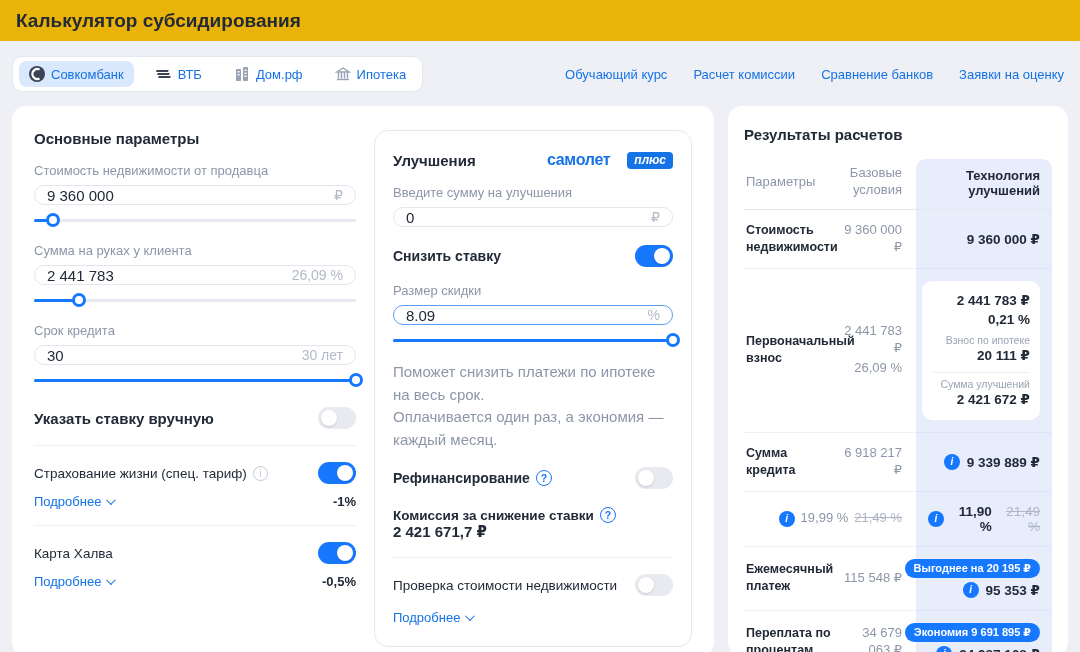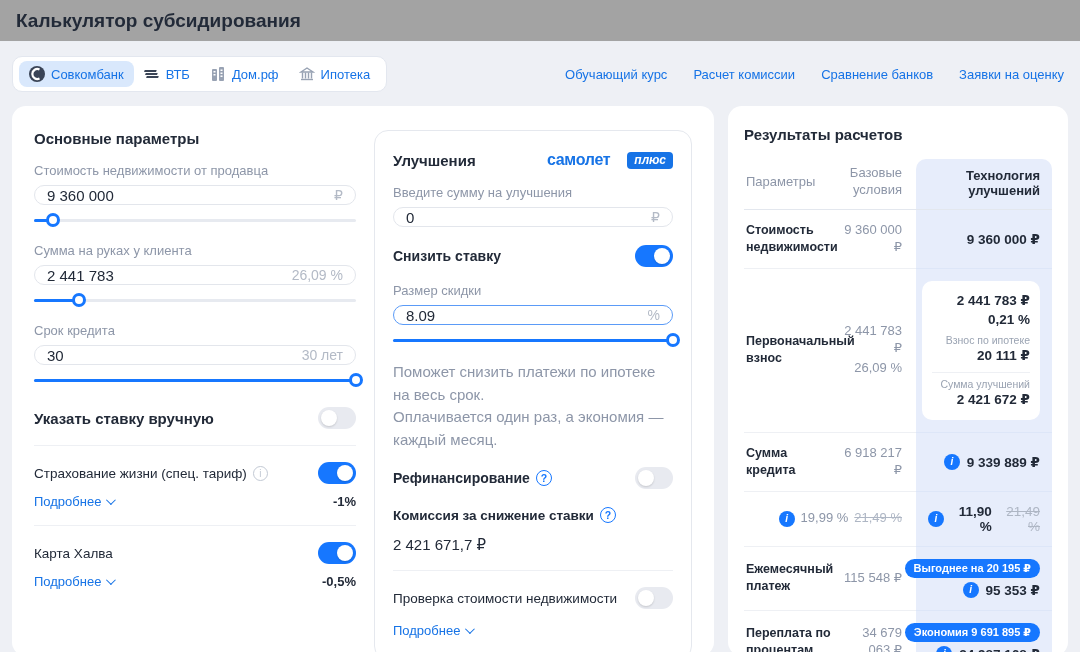--- a/index.html
+++ b/index.html
@@ -2,27 +2,27 @@
 <html><head>
 <meta charset="utf-8">
 <style>
   * { margin:0; padding:0; box-sizing:border-box; }
   html,body { width:1080px; height:652px; overflow:hidden; }
   body {
     font-family:"Liberation Sans","DejaVu Sans",sans-serif;
     background:#eef0f5; color:#1d2637;
   }
   
-  .topbar { background:#a3a3a3; height:42px; display:flex; align-items:center;
+  .topbar { background:#eab308; height:42px; display:flex; align-items:center;
     padding:0 16px; border-bottom:1px solid #eceff4; }
   .page-title { font-size:19px; font-weight:700; color:#222a38; }
   
   .subheader { display:flex; align-items:center; justify-content:space-between;
     padding:14px 16px 4px 12px; }
-  .bank-tabs { display:inline-flex; align-items:center; gap:0; background:#fff;
+  .bank-tabs { display:inline-flex; align-items:center; gap:12px; background:#fff;
     border:1px solid #e3e7ef; border-radius:10px; padding:4px 6px; }
   .bank-tab { display:flex; align-items:center; gap:6px; padding:5px 10px;
     border-radius:8px; font-size:13px; color:#1673e6; cursor:pointer; white-space:nowrap; }
   .bank-tab.selected { background:#d9e8fc; }
   .bank-tab svg { display:block; }
   .nav-links { display:flex; gap:26px; }
   .nav-link { font-size:13px; color:#1673e6; cursor:pointer; white-space:nowrap; }
   
   .content { display:flex; gap:14px; padding:10px 12px 0 12px; align-items:stretch; height:560px; }
   .card { background:#fff; border-radius:14px; }
@@ -69,21 +69,21 @@
   .i-fill { width:16px; height:16px; border-radius:50%; background:#1677ff; color:#fff;
     font-size:10px; font-weight:700; font-style:italic; display:inline-flex; align-items:center;
     justify-content:center; flex:none; }
   
   .improve-card { flex:1; border:1px solid #e5e8ee; border-radius:14px; padding:20px 18px; align-self:flex-start; }
   .brand { display:flex; align-items:center; gap:17px; }
   .brand-name { color:#1673e6; font-weight:700; font-size:16px; letter-spacing:-.3px; }
   .brand-badge { background:#1673e6; color:#fff; font-style:italic; font-weight:700;
     font-size:12px; border-radius:4px; padding:1.5px 7px; }
   .help-text { font-size:15px; color:#8d96a8; line-height:1.5; margin-top:14px; }
-  .commission-val { font-size:15px; font-weight:400; color:#222a38; margin-top:13px; }
+  .commission-val { font-size:15px; font-weight:700; color:#222a38; margin-top:0; }
   
   .res-table { margin-top:16px; }
   .res-row { display:flex; align-items:stretch; }
   .c1 { width:94px; flex:none; padding:12px 4px 12px 2px; font-size:12.5px; font-weight:700;
     color:#222a38; line-height:1.35; display:flex; align-items:center; }
   .c2 { flex:1; padding:12px 14px 12px 0; font-size:13px; color:#8d96a8; text-align:right;
     display:flex; flex-direction:column; justify-content:center; gap:3px; line-height:1.3; }
   .c3 { width:136px; flex:none; background:#e7edfb; padding:12px 12px; font-size:13.5px;
     font-weight:700; color:#222a38; text-align:right; display:flex; flex-direction:column;
     justify-content:center; align-items:flex-end; gap:4px; }

